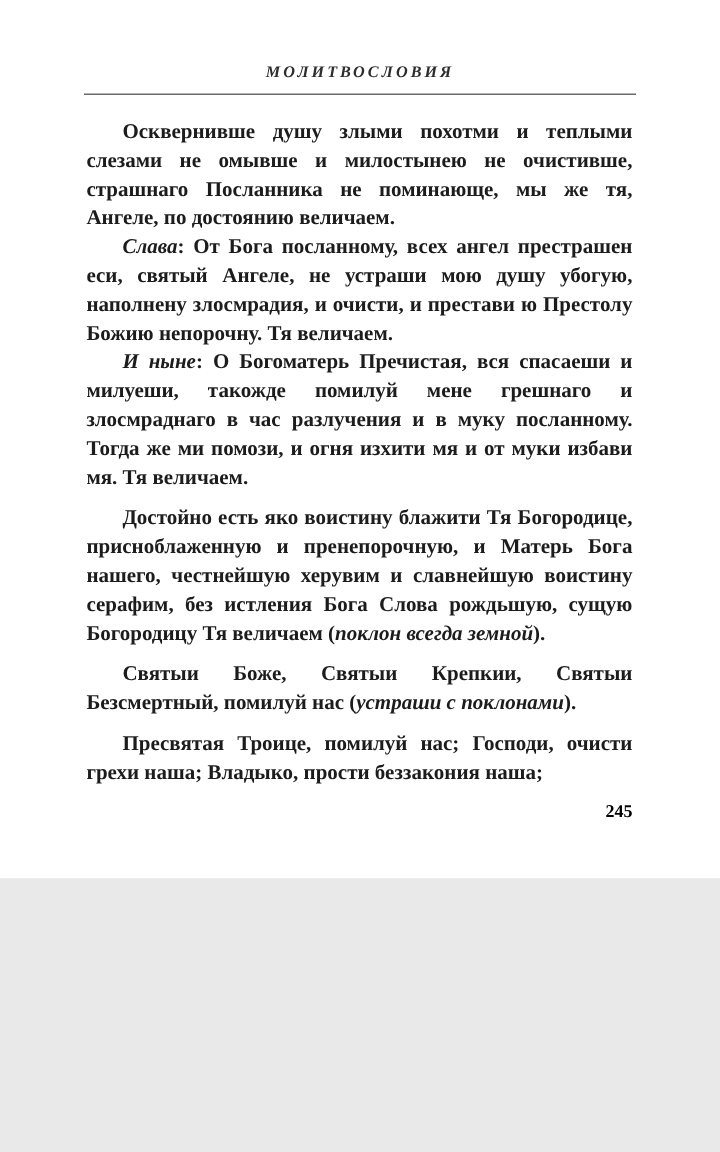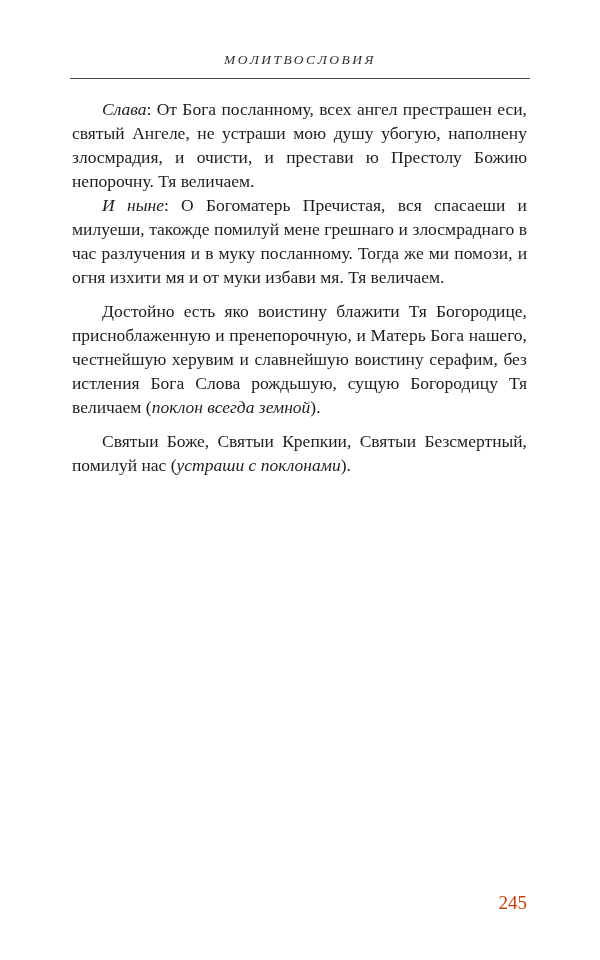--- a/index.html
+++ b/index.html
@@ -3,26 +3,27 @@
 <meta charset="utf-8">
 <style>
   html, body {
     margin: 0;
     padding: 0;
     background: #e9e9e9;
   }
   .book-page {
     position: relative;
     width: 600px;
-    height: 960px;
+    height: 732px;
     margin: 0 auto;
     background: #ffffff;
     font-family: "Liberation Serif", serif;
     color: #1c1c1c;
     overflow: hidden;
+    font-weight: bold;
   }
   .running-header {
     position: absolute;
     top: 52px;
     left: 0;
     right: 0;
     text-align: center;
     font-style: italic;
     font-size: 13.5px;
     letter-spacing: 2.5px;
@@ -52,30 +53,32 @@
   .para.spaced {
     margin-top: 10px;
   }
   .italic {
     font-style: italic;
   }
   .page-number {
     position: absolute;
     right: 73px;
     bottom: 46px;
-    font-size: 19px;
-    color: #c2410c;
+    font-size: 15px;
+    color: #000000;
   }
 </style>
 </head>
 <body>
 
 <div class="book-page">
   <div class="running-header">МОЛИТВОСЛОВИЯ</div>
   <div class="header-rule"></div>
   <div class="text-block">
+      <p class="para"><span class="normal">Осквернивше душу злыми похотми и теплыми слезами не омывше и милостынею не очистивше, страшнаго Посланника не поминающе, мы же тя, Ангеле, по достоянию величаем.</span></p>
       <p class="para"><span class="italic">Слава</span><span class="normal">: От Бога посланному, всех ангел престрашен еси, святый Ангеле, не устраши мою душу убогую, наполнену злосмрадия, и очисти, и престави ю Престолу Божию непорочну. Тя величаем.</span></p>
       <p class="para"><span class="italic">И ныне</span><span class="normal">: О Богоматерь Пречистая, вся спасаеши и милуеши, такожде помилуй мене грешнаго и злосмраднаго в час разлучения и в муку посланному. Тогда же ми помози, и огня изхити мя и от муки избави мя. Тя величаем.</span></p>
       <p class="para spaced"><span class="normal">Достойно есть яко воистину блажити Тя Богородице, присноблаженную и пренепорочную, и Матерь Бога нашего, честнейшую херувим и славнейшую воистину серафим, без истления Бога Слова рождьшую, сущую Богородицу Тя величаем (</span><span class="italic">поклон всегда земной</span><span class="normal">).</span></p>
       <p class="para spaced"><span class="normal">Святыи Боже, Святыи Крепкии, Святыи Безсмертный, помилуй нас (</span><span class="italic">устраши с поклонами</span><span class="normal">).</span></p>
+      <p class="para spaced"><span class="normal">Пресвятая Троице, помилуй нас; Господи, очисти грехи наша; Владыко, прости беззакония наша;</span></p>
     </div>
   <div class="page-number">245</div>
 </div>
 
 </body></html>

